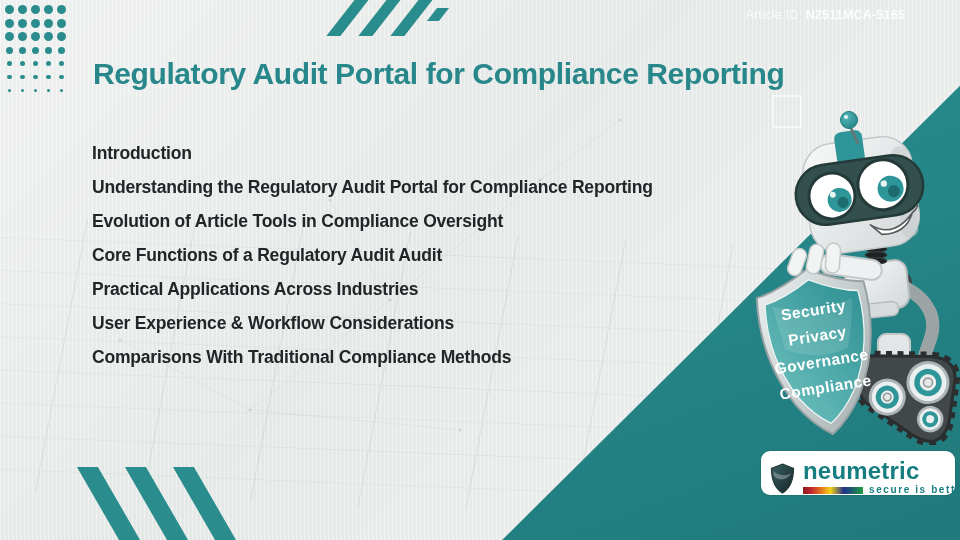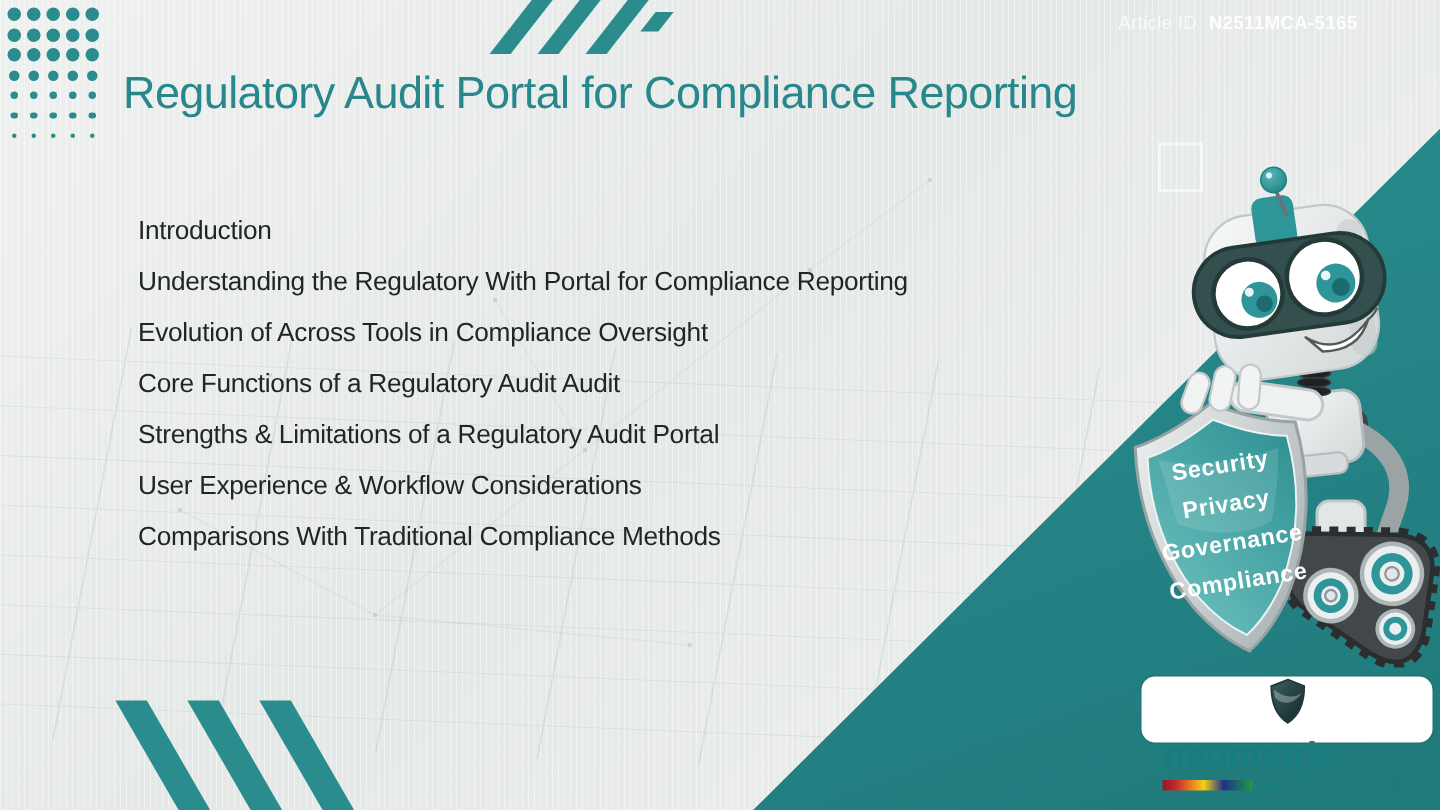--- a/index.html
+++ b/index.html
@@ -41,36 +41,36 @@
     position:absolute;left:772px;top:95px;width:26px;height:29px;z-index:2;
     border:2px solid rgba(255,255,255,.6);
   }
   .article-id{
     position:absolute;top:8px;right:55px;z-index:3;
     font-size:12.5px;color:rgba(255,255,255,.88);letter-spacing:.2px;
   }
   .article-id .lbl{font-weight:400;opacity:.85;}
   .article-id .val{font-weight:700;margin-left:4px;}
   .slide-title{
-    position:absolute;left:80px;top:44px;z-index:3;margin:2px;
-    font-size:30px;font-weight:400;color:#27878A;letter-spacing:-.4px;
+    position:absolute;left:80px;top:44px;z-index:3;margin:13px;
+    font-size:30px;font-weight:700;color:#27878A;letter-spacing:-.4px;
     white-space:nowrap;
   }
   .toc{position:absolute;left:92px;top:136px;z-index:3;}
   .toc-item{
-    font-size:17.5px;font-weight:400;color:#212527;
+    font-size:17.5px;font-weight:700;color:#212527;
     line-height:34px;letter-spacing:-.2px;white-space:nowrap;
   }
   .robot{position:absolute;left:728px;top:100px;width:232px;height:345px;z-index:4;}
   .robot svg{width:100%;height:100%;display:block;}
   
   .logo{
     position:absolute;left:761px;top:451px;width:194px;height:44px;z-index:5;
     background:#ffffff;border-radius:9px;box-shadow:0 0 0 1px rgba(20,60,60,.15);
-    display:flex;align-items:center;gap:7px;padding:0 8px;box-sizing:border-box;flex-direction:column;
+    display:flex;align-items:flex-end;gap:7px;padding:0 8px;box-sizing:border-box;
   }
   .logo-shield{width:27px;height:33px;flex:0 0 auto;}
   .logo-right{display:flex;flex-direction:column;justify-content:center;line-height:1;}
   .logo-brand{
     font-size:24px;font-weight:700;color:#167D80;letter-spacing:.2px;margin-top:1px;
   }
   .logo-sub{display:flex;align-items:center;justify-content:flex-start;gap:6px;margin-top:2px;}
   .logo-bar{
     display:inline-block;width:60px;height:7px;
     background:linear-gradient(90deg,#8e1b1f 0%,#c1272d 14%,#e8801e 32%,#f2d113 46%,#20308c 68%,#1e9c3f 100%);
@@ -155,24 +155,24 @@
 <div class="square-outline"></div>
 
 <div class="article-id">
   <span class="lbl">Article ID</span>
   <span class="val">N2511MCA-5165</span>
 </div>
 <h1 class="slide-title">Regulatory Audit Portal for Compliance Reporting</h1>
 
 <div class="toc">
   <div class="toc-item">Introduction</div>
-  <div class="toc-item">Understanding the Regulatory With Portal for Compliance Reporting</div>
-  <div class="toc-item">Evolution of Across Tools in Compliance Oversight</div>
+  <div class="toc-item">Understanding the Regulatory Audit Portal for Compliance Reporting</div>
+  <div class="toc-item">Evolution of Article Tools in Compliance Oversight</div>
   <div class="toc-item">Core Functions of a Regulatory Audit Audit</div>
-  <div class="toc-item">Strengths &amp; Limitations of a Regulatory Audit Portal</div>
+  <div class="toc-item">Practical Applications Across Industries</div>
   <div class="toc-item">User Experience &amp; Workflow Considerations</div>
   <div class="toc-item">Comparisons With Traditional Compliance Methods</div>
 </div>
 
 <div class="robot">
 <svg viewBox="0 0 232 345" xmlns="http://www.w3.org/2000/svg">
   <defs>
     <linearGradient id="headGrad" x1="0" y1="0" x2="1" y2="1">
       <stop offset="0" stop-color="#f8f9f9"></stop>
           <stop offset="1" stop-color="#d2d7d8"></stop>

